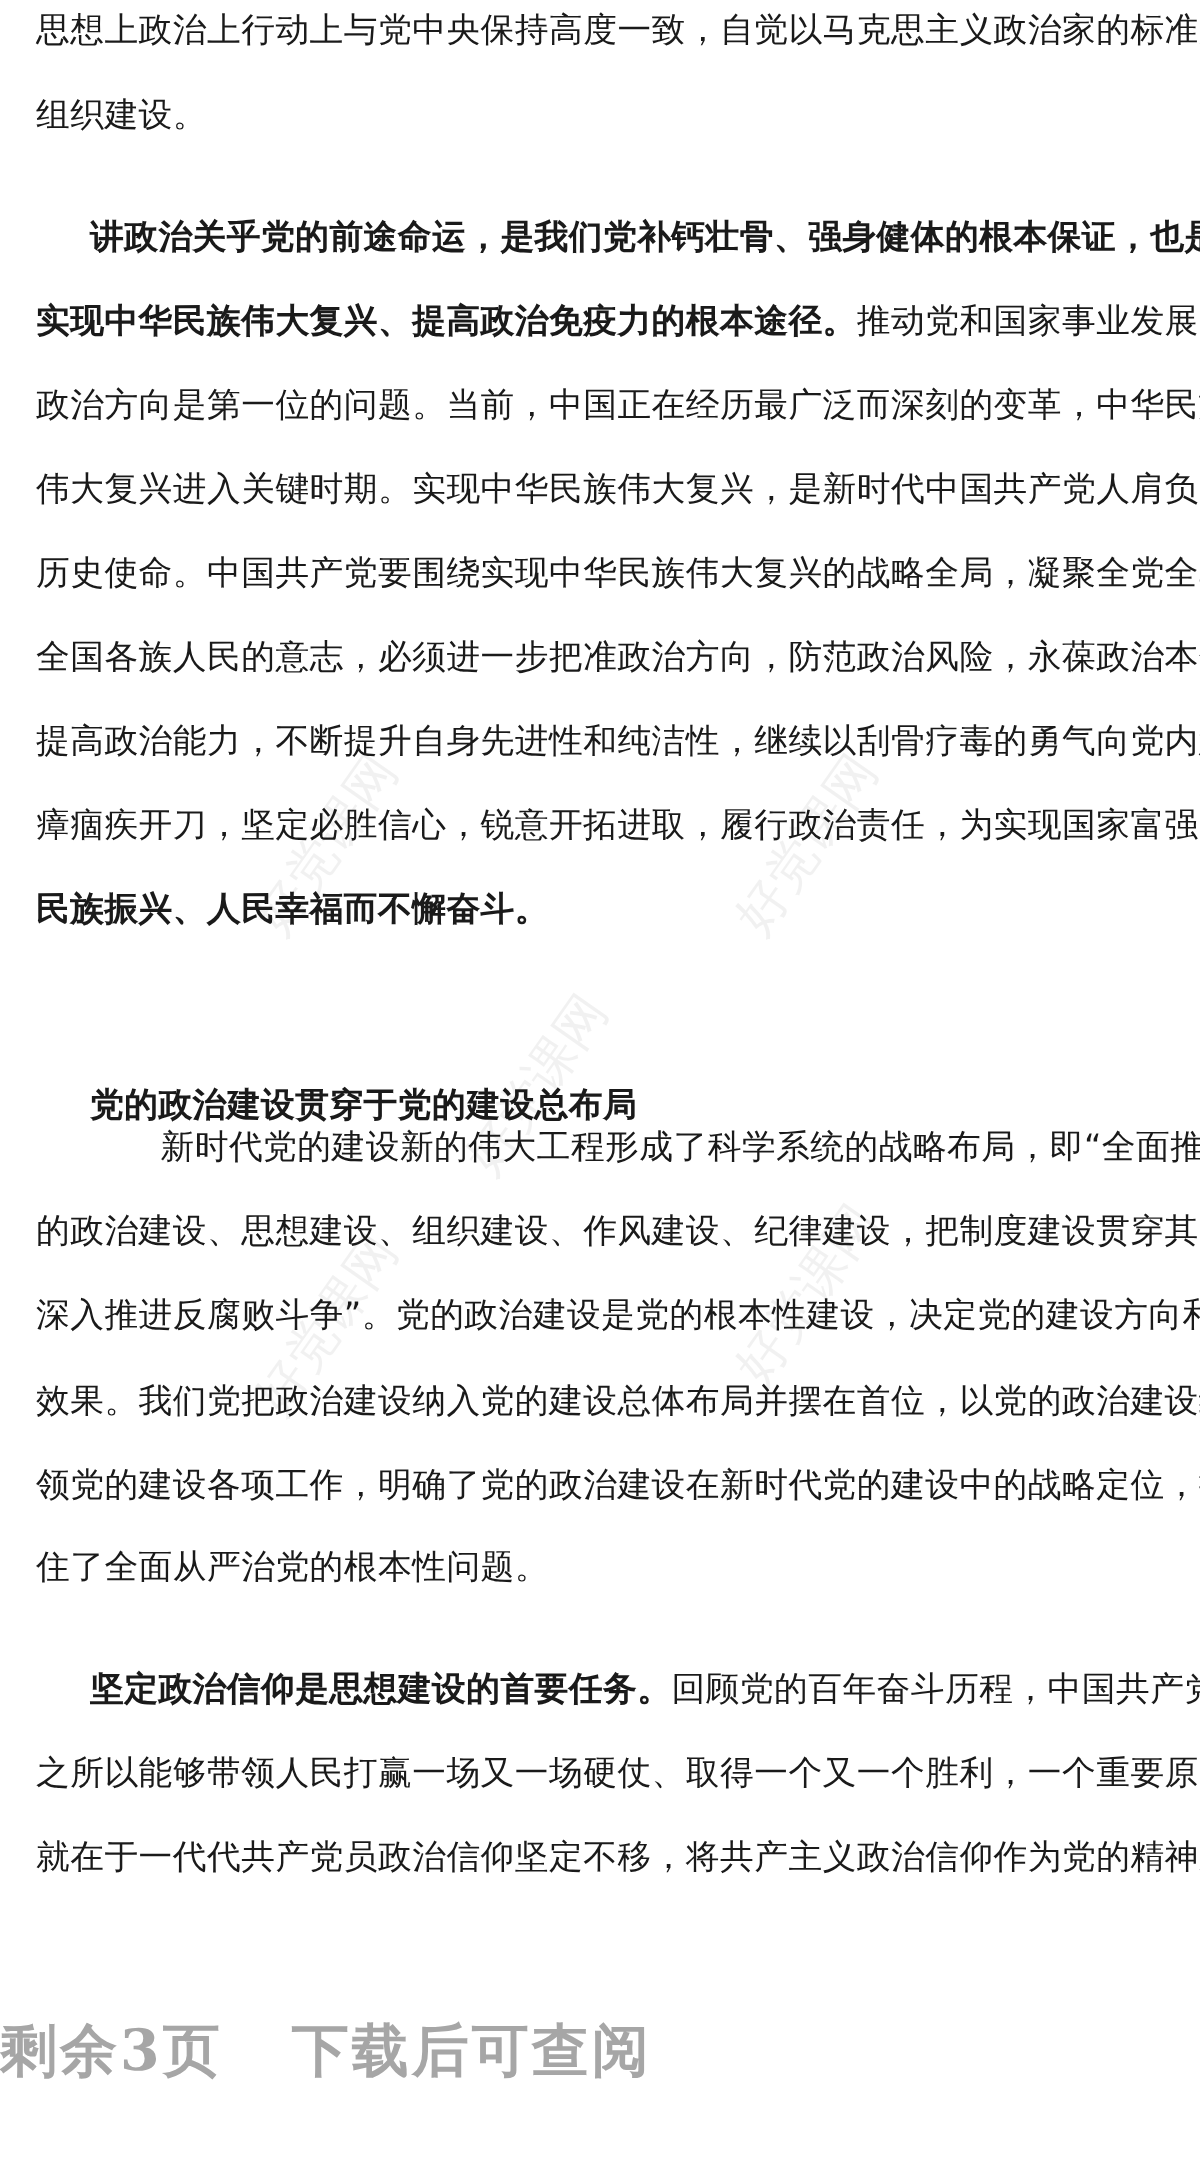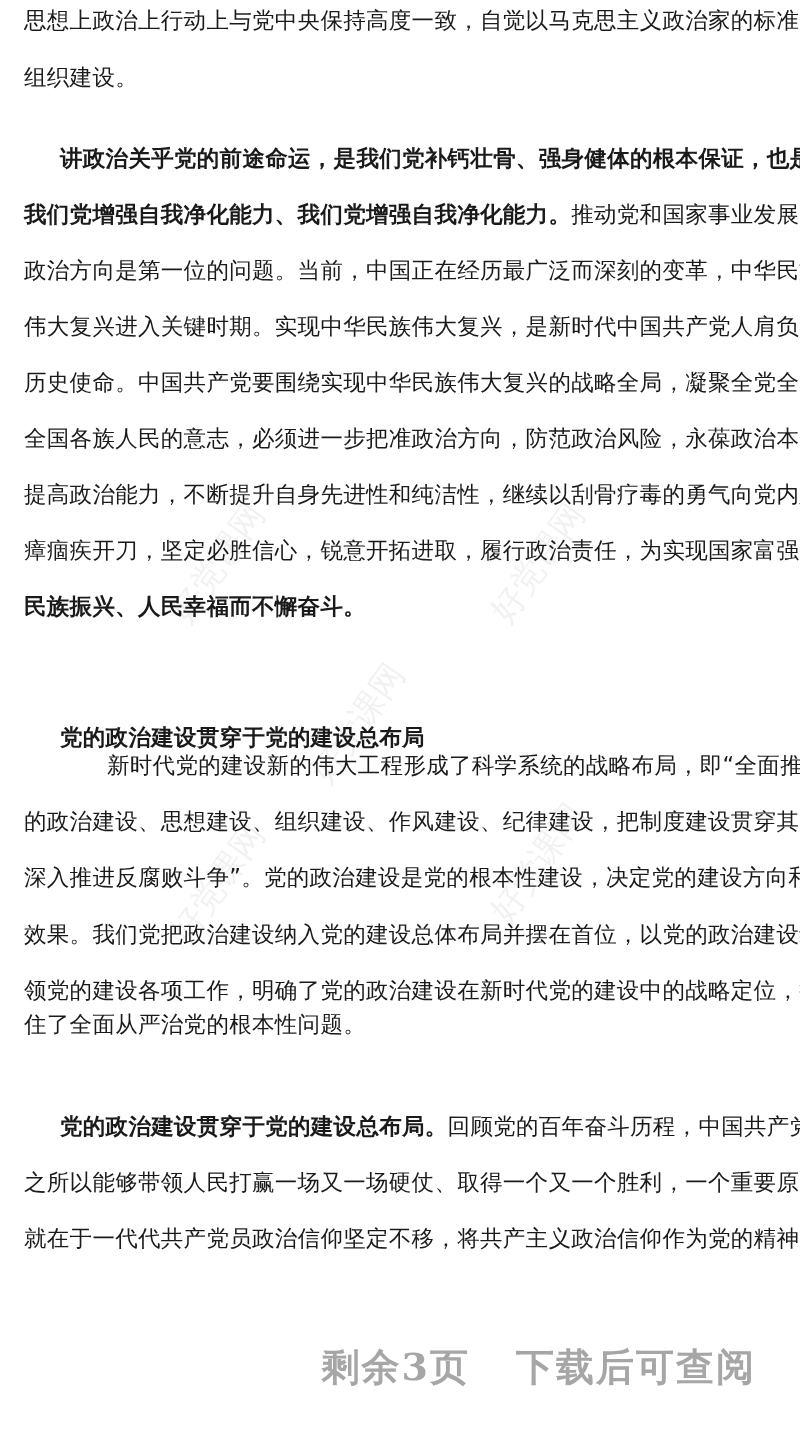--- a/index.html
+++ b/index.html
@@ -5,57 +5,57 @@
   html, body { margin:0; padding:0; background:#ffffff; }
   body { width:800px; height:1446px; position:relative; overflow:hidden;
          font-family:"DejaVu Sans","Liberation Sans",sans-serif; color:#1a1a1a; }
   .page { position:absolute; left:0; top:0; width:800px; height:1446px; }
   .line { position:absolute; left:24px; width:752px; font-size:22.5px; line-height:30px;
           white-space:nowrap; overflow:visible; letter-spacing:0.3px; }
   .indent { left:60px; width:716px; }
   .bold { font-weight:bold; }
   .watermark { position:absolute; font-size:34px; color:#000; opacity:0.05;
                transform:rotate(-55deg); white-space:nowrap; pointer-events:none; }
-  .footer { position:absolute; top:1342px; left:0; width:756px; text-align:right;
+  .footer { position:absolute; top:1342px; left:0; width:756px; text-align:left;
             font-size:38px; font-weight:bold; color:#a6a6a6; letter-spacing:2px;
             font-family:"DejaVu Serif","Liberation Serif",serif; }
   .footer span { display:inline-block; }
   .footer .gap { width:46px; }
 </style>
 </head>
 <body>
 
 <div class="page">
   <div id="watermarks">
       <div class="watermark" style="left: 150px; top: 540px;">好党课网</div>
       <div class="watermark" style="left: 470px; top: 540px;">好党课网</div>
       <div class="watermark" style="left: 290px; top: 700px;">好党课网</div>
       <div class="watermark" style="left: 150px; top: 860px;">好党课网</div>
       <div class="watermark" style="left: 470px; top: 840px;">好党课网</div>
     </div>
   <div id="lines">
       <div class="line" style="top: 5px;"><span>思想上政治上行动上与党中央保持高度一致，自觉以马克思主义政治家的标准严</span></div>
       <div class="line" style="top: 62px;"><span>组织建设。</span></div>
       <div class="line indent" style="top: 143px;"><span class="bold">讲政治关乎党的前途命运，是我们党补钙壮骨、强身健体的根本保证，也是</span></div>
-      <div class="line" style="top: 199px;"><span class="bold">我们党增强自我净化能力、我们党增强自我净化能力。</span><span>推动党和国家事业发展，</span></div>
+      <div class="line" style="top: 199px;"><span class="bold">实现中华民族伟大复兴、提高政治免疫力的根本途径。</span><span>推动党和国家事业发展，</span></div>
       <div class="line" style="top: 255px;"><span>政治方向是第一位的问题。当前，中国正在经历最广泛而深刻的变革，中华民族</span></div>
       <div class="line" style="top: 311px;"><span>伟大复兴进入关键时期。实现中华民族伟大复兴，是新时代中国共产党人肩负的</span></div>
       <div class="line" style="top: 367px;"><span>历史使命。中国共产党要围绕实现中华民族伟大复兴的战略全局，凝聚全党全军</span></div>
       <div class="line" style="top: 423px;"><span>全国各族人民的意志，必须进一步把准政治方向，防范政治风险，永葆政治本色，</span></div>
       <div class="line" style="top: 479px;"><span>提高政治能力，不断提升自身先进性和纯洁性，继续以刮骨疗毒的勇气向党内顽</span></div>
       <div class="line" style="top: 535px;"><span>瘴痼疾开刀，坚定必胜信心，锐意开拓进取，履行政治责任，为实现国家富强、</span></div>
       <div class="line" style="top: 591px; font-weight: bold;"><span>民族振兴、人民幸福而不懈奋斗。</span></div>
       <div class="line indent" style="top: 674px; margin-top: 48px;"><span class="bold">党的政治建设贯穿于党的建设总布局</span></div>
       <div class="line indent" style="top: 750px; margin-left: 47px;"><span>新时代党的建设新的伟大工程形成了科学系统的战略布局，即“全面推进党</span></div>
       <div class="line" style="top: 806px;"><span>的政治建设、思想建设、组织建设、作风建设、纪律建设，把制度建设贯穿其中，</span></div>
       <div class="line" style="top: 862px;"><span>深入推进反腐败斗争”。党的政治建设是党的根本性建设，决定党的建设方向和</span></div>
       <div class="line" style="top: 919px;"><span>效果。我们党把政治建设纳入党的建设总体布局并摆在首位，以党的政治建设统</span></div>
       <div class="line" style="top: 975px;"><span>领党的建设各项工作，明确了党的政治建设在新时代党的建设中的战略定位，抓</span></div>
-      <div class="line" style="top: 1009px;"><span>住了全面从严治党的根本性问题。</span></div>
-      <div class="line indent" style="top: 1111px;"><span class="bold">党的政治建设贯穿于党的建设总布局。</span><span>回顾党的百年奋斗历程，中国共产党</span></div>
+      <div class="line" style="top: 1031px; font-family: Liberation Mono, monospace;"><span>住了全面从严治党的根本性问题。</span></div>
+      <div class="line indent" style="top: 1111px;"><span class="bold">坚定政治信仰是思想建设的首要任务。</span><span>回顾党的百年奋斗历程，中国共产党</span></div>
       <div class="line" style="top: 1167px;"><span>之所以能够带领人民打赢一场又一场硬仗、取得一个又一个胜利，一个重要原因</span></div>
       <div class="line" style="top: 1223px;"><span>就在于一代代共产党员政治信仰坚定不移，将共产主义政治信仰作为党的精神支</span></div>
     </div>
 
   <div class="footer">
     <span>剩余3页</span><span class="gap"></span><span>下载后可查阅</span>
   </div>
 </div>
 
 </body></html>

